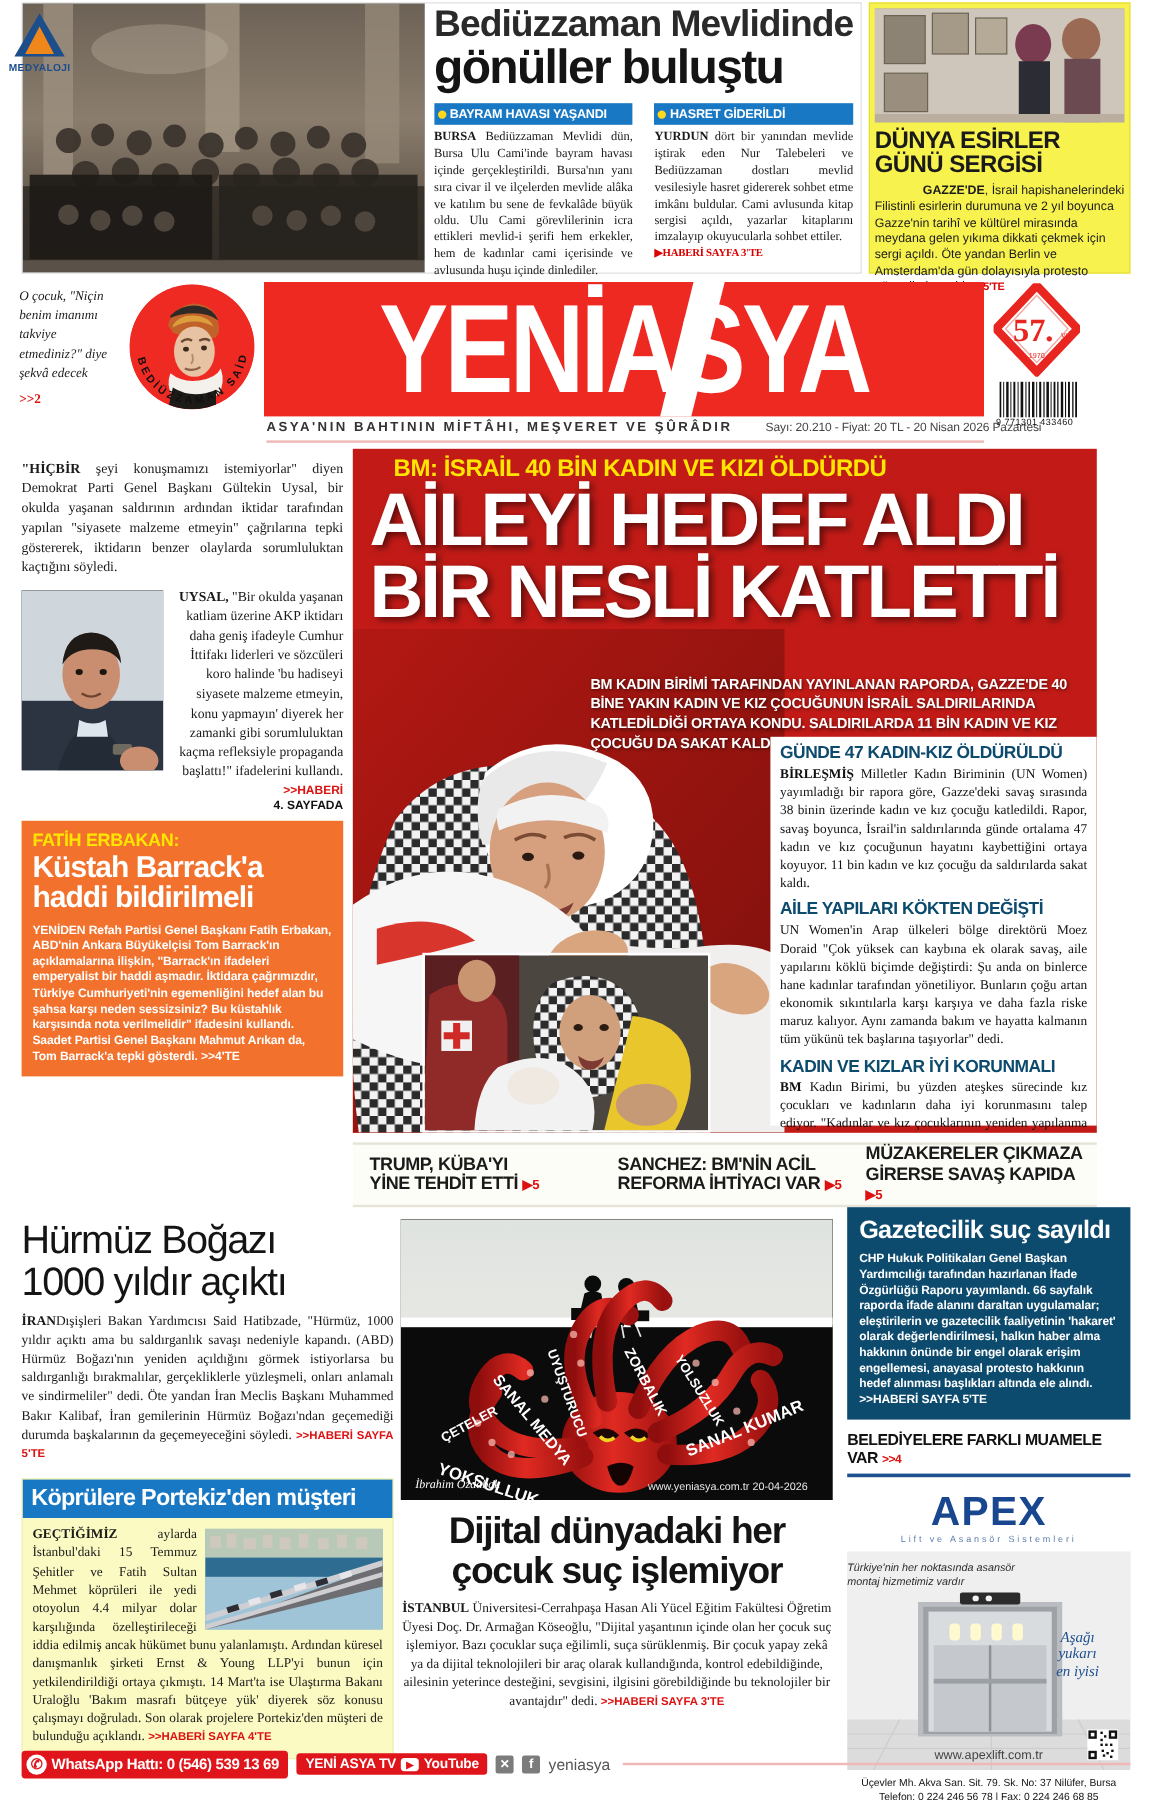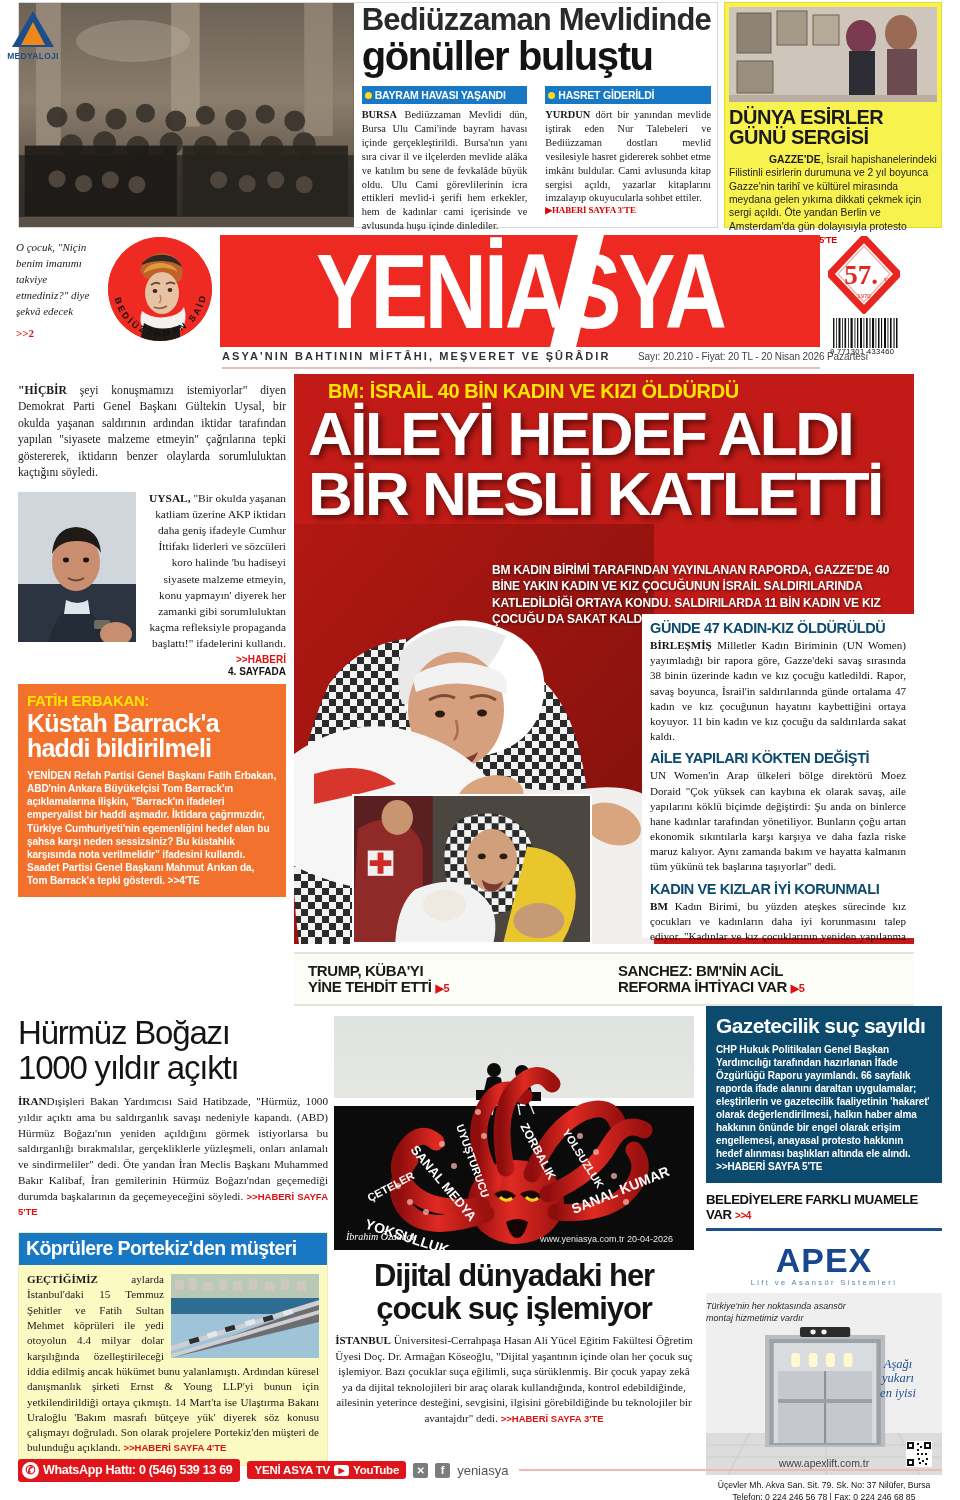--- a/index.html
+++ b/index.html
@@ -489,20 +489,24 @@
 
     <div class="threetease">
       <div class="tease">
         <div>TRUMP, KÜBA'YI</div>
         <div><span>YİNE TEHDİT ETTİ</span> <span class="pg">▶5</span></div>
       </div>
       <div class="tease">
         <div>SANCHEZ: BM'NİN ACİL</div>
         <div><span>REFORMA İHTİYACI VAR</span> <span class="pg">▶5</span></div>
       </div>
+      <div class="tease">
+        <div>MÜZAKERELER ÇIKMAZA</div>
+        <div><span>GİRERSE SAVAŞ KAPIDA</span> <span class="pg">▶5</span></div>
+      </div>
     </div>
   </div>
 
   <div class="lower">
 
     <div class="lcolL">
       <div class="hurmuz-h">
         <div>Hürmüz Boğazı</div>
         <div>1000 yıldır açıktı</div>
       </div>

